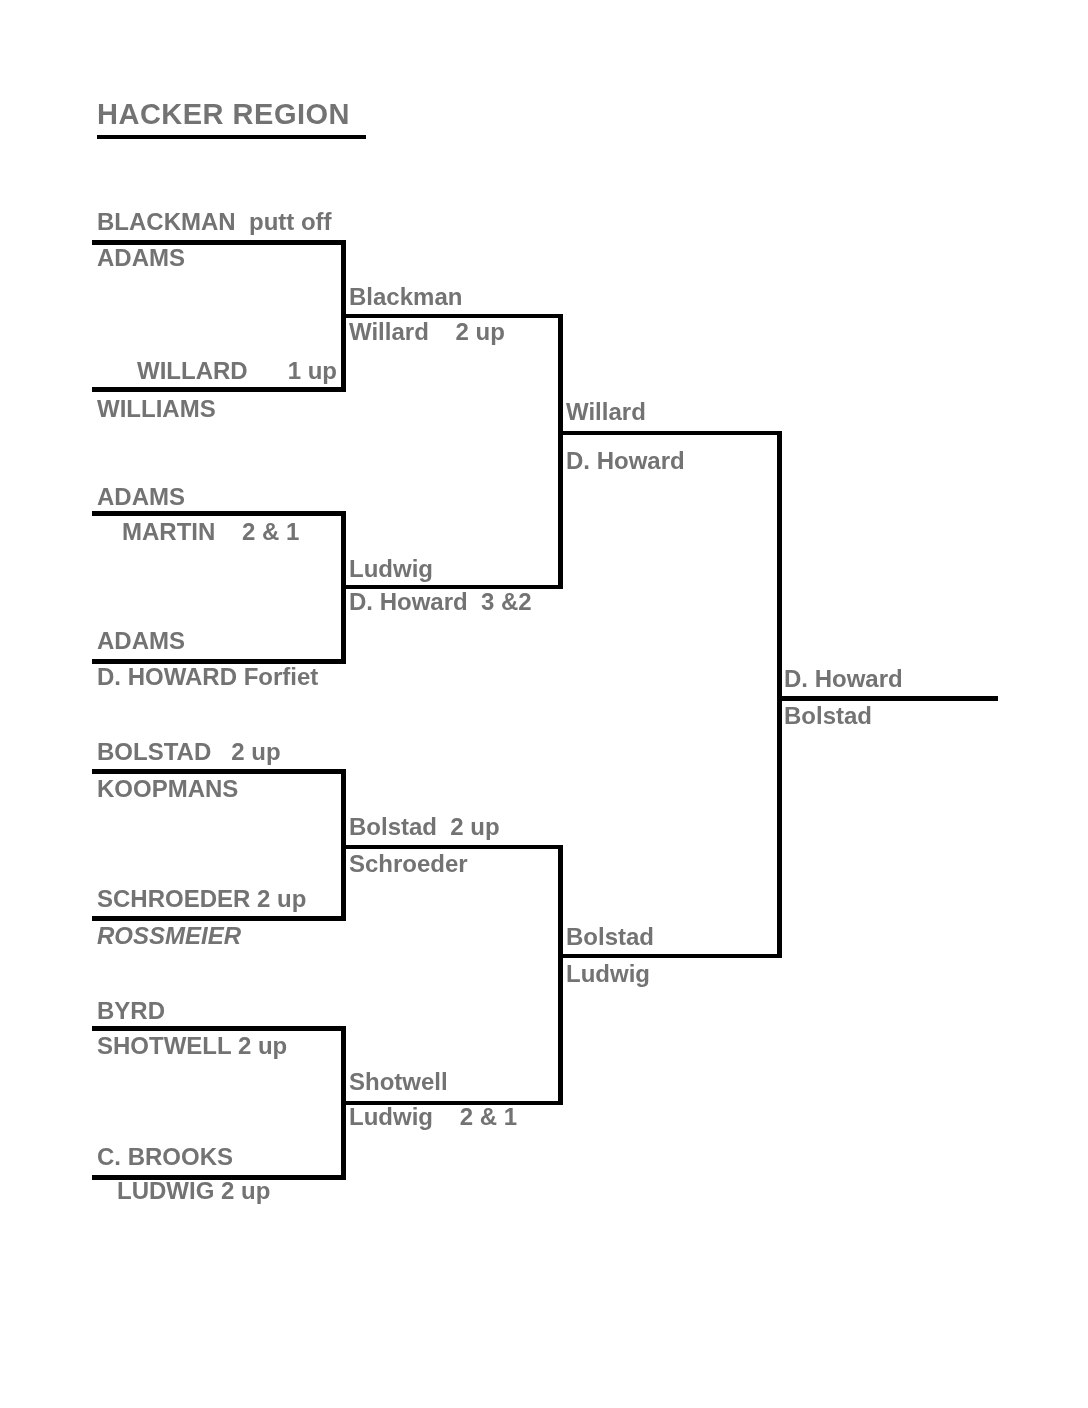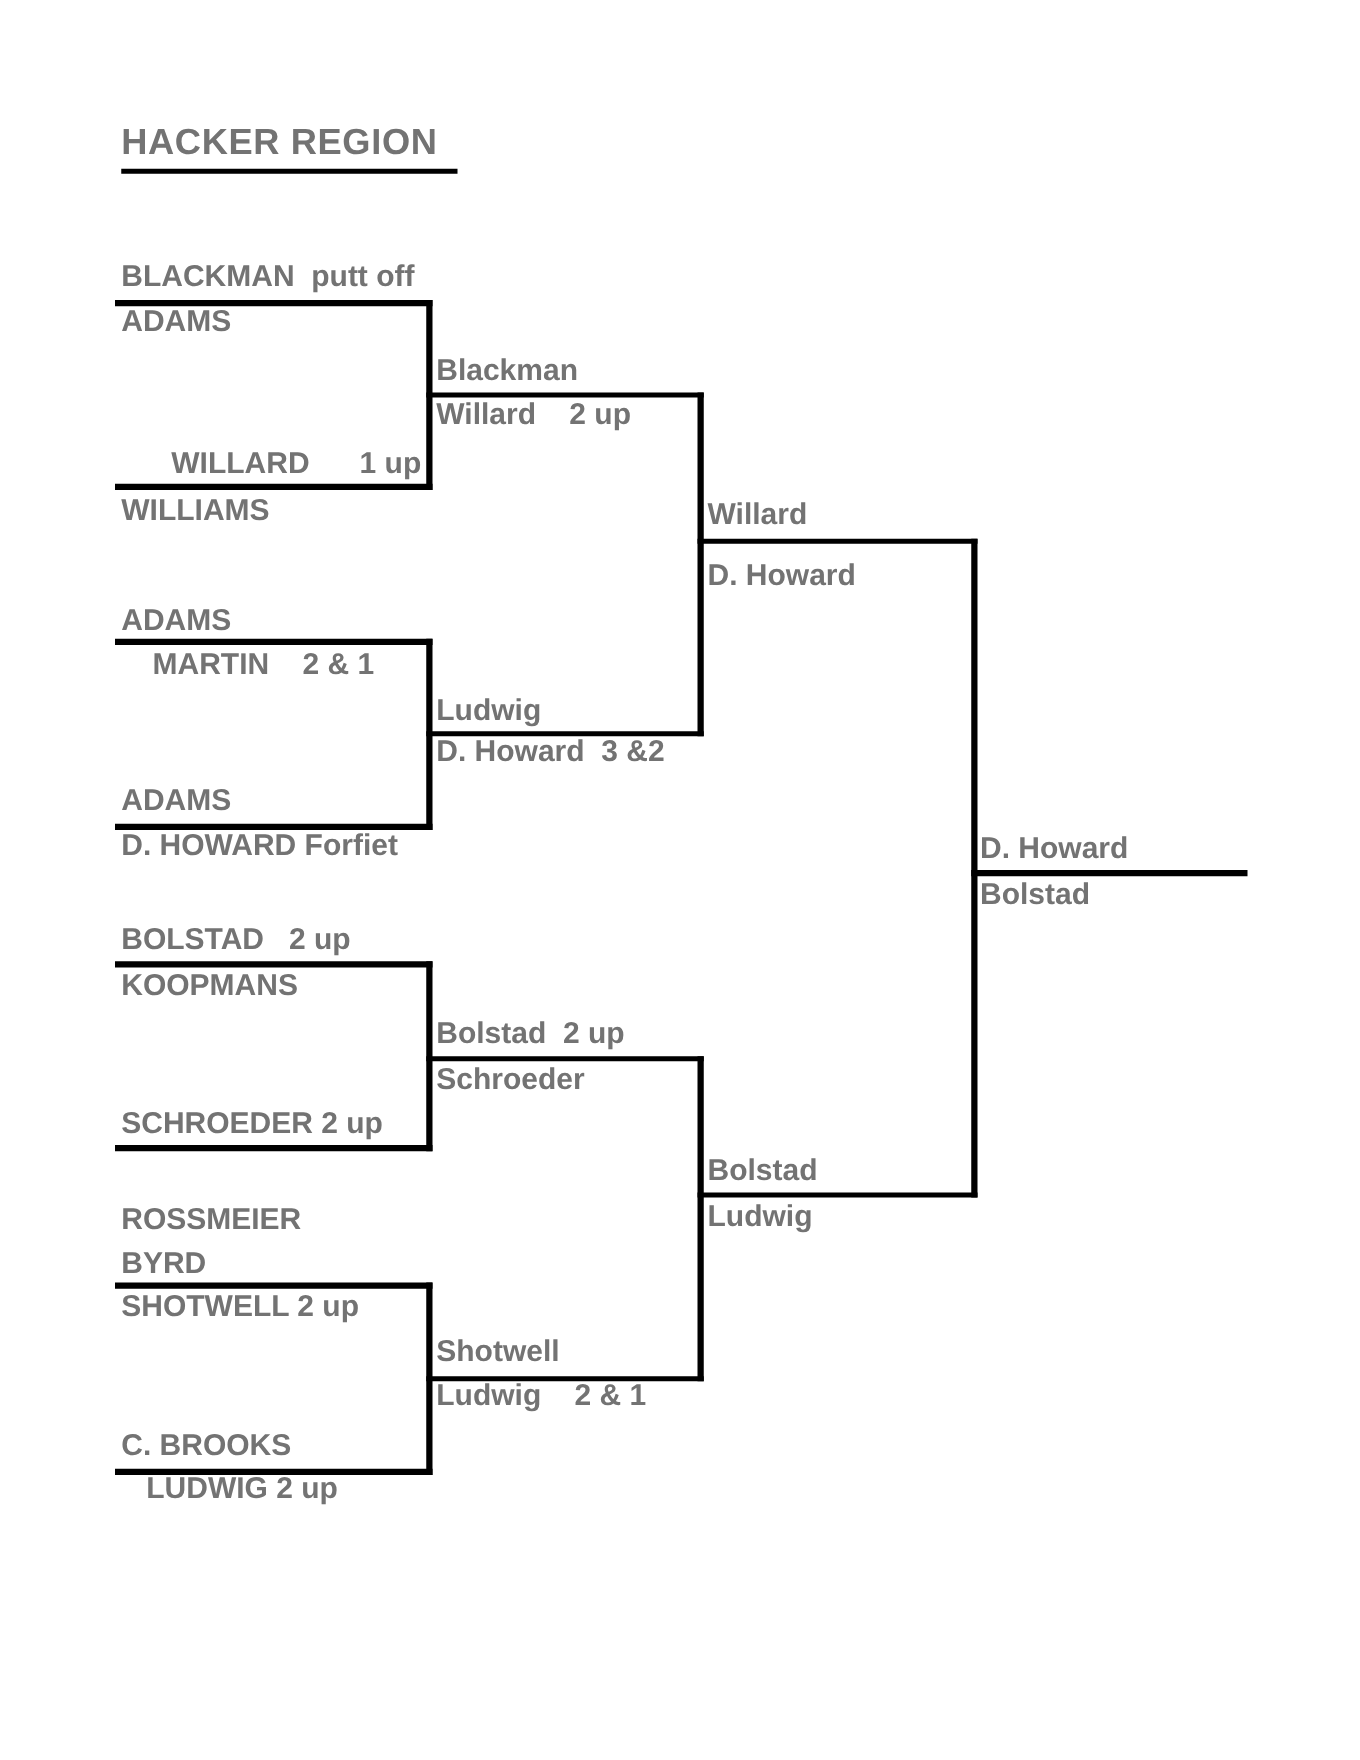--- a/index.html
+++ b/index.html
@@ -56,21 +56,21 @@
   <div class="lbl" style="left:97px; top:629px;">ADAMS</div>
   <div class="hl" style="left:92px; top:659px; width:254px; height:5px;"></div>
   <div class="lbl" style="left:97px; top:665px;">D. HOWARD Forfiet</div>
 
   <div class="lbl" style="left:97px; top:740px;">BOLSTAD   2 up</div>
   <div class="hl" style="left:92px; top:769px; width:254px; height:5px;"></div>
   <div class="lbl" style="left:97px; top:777px;">KOOPMANS</div>
 
   <div class="lbl" style="left:97px; top:887px;">SCHROEDER 2 up</div>
   <div class="hl" style="left:92px; top:916px; width:254px; height:5px;"></div>
-  <div class="lbl" style="left:97px; top:964px;">ROSSMEIER</div>
+  <div class="lbl" style="left:97px; top:924px;font-style:italic;">ROSSMEIER</div>
 
   <div class="lbl" style="left:97px; top:999px;">BYRD</div>
   <div class="hl" style="left:92px; top:1026px; width:254px; height:5px;"></div>
   <div class="lbl" style="left:97px; top:1034px;">SHOTWELL 2 up</div>
 
   <div class="lbl" style="left:97px; top:1145px;">C. BROOKS</div>
   <div class="hl" style="left:92px; top:1175px; width:254px; height:5px;"></div>
   <div class="lbl" style="left:97px; top:1179px;margin-left:20px;">LUDWIG 2 up</div>
 
   <div class="vl" style="left:341px; top:240px;  width:5px; height:152px;"></div>

